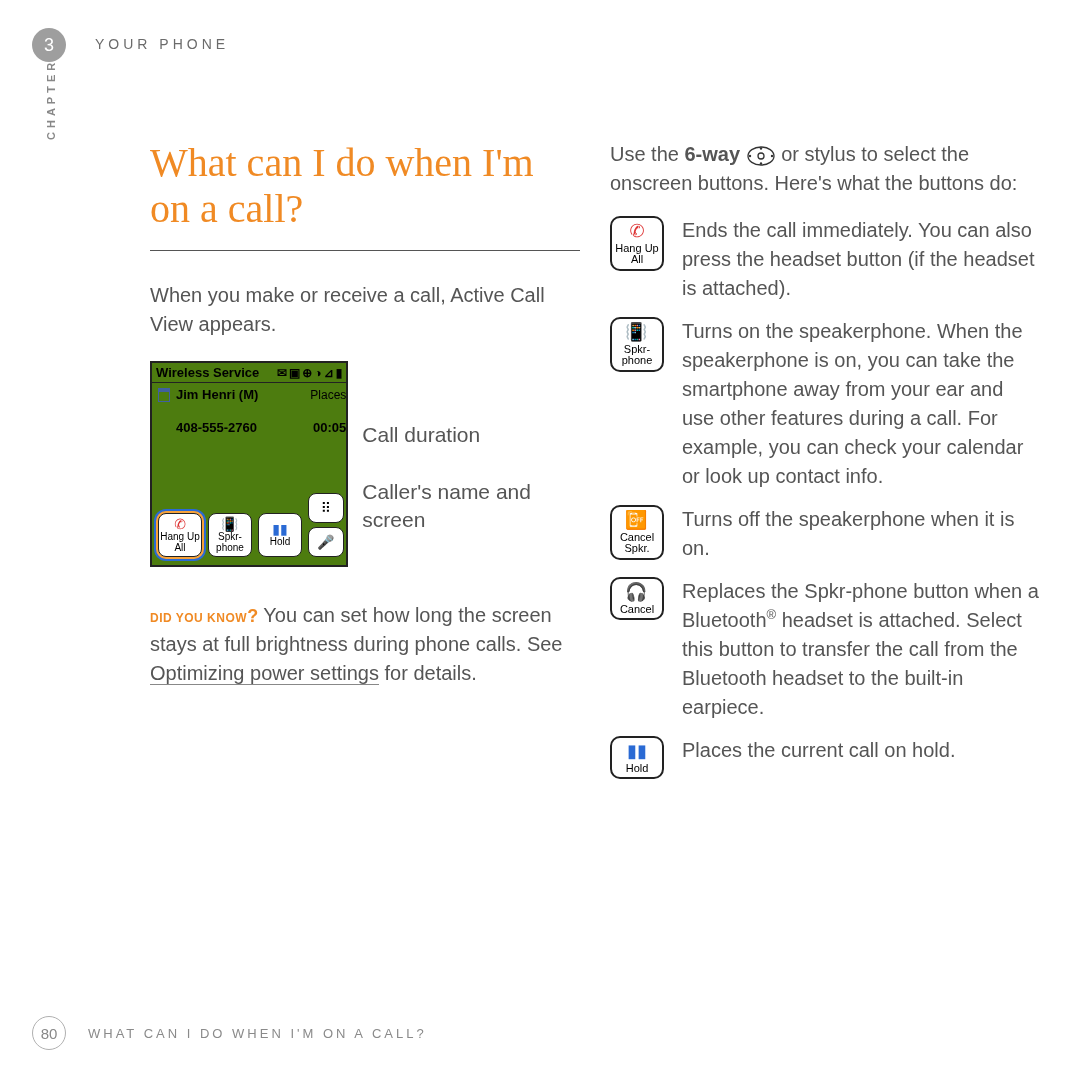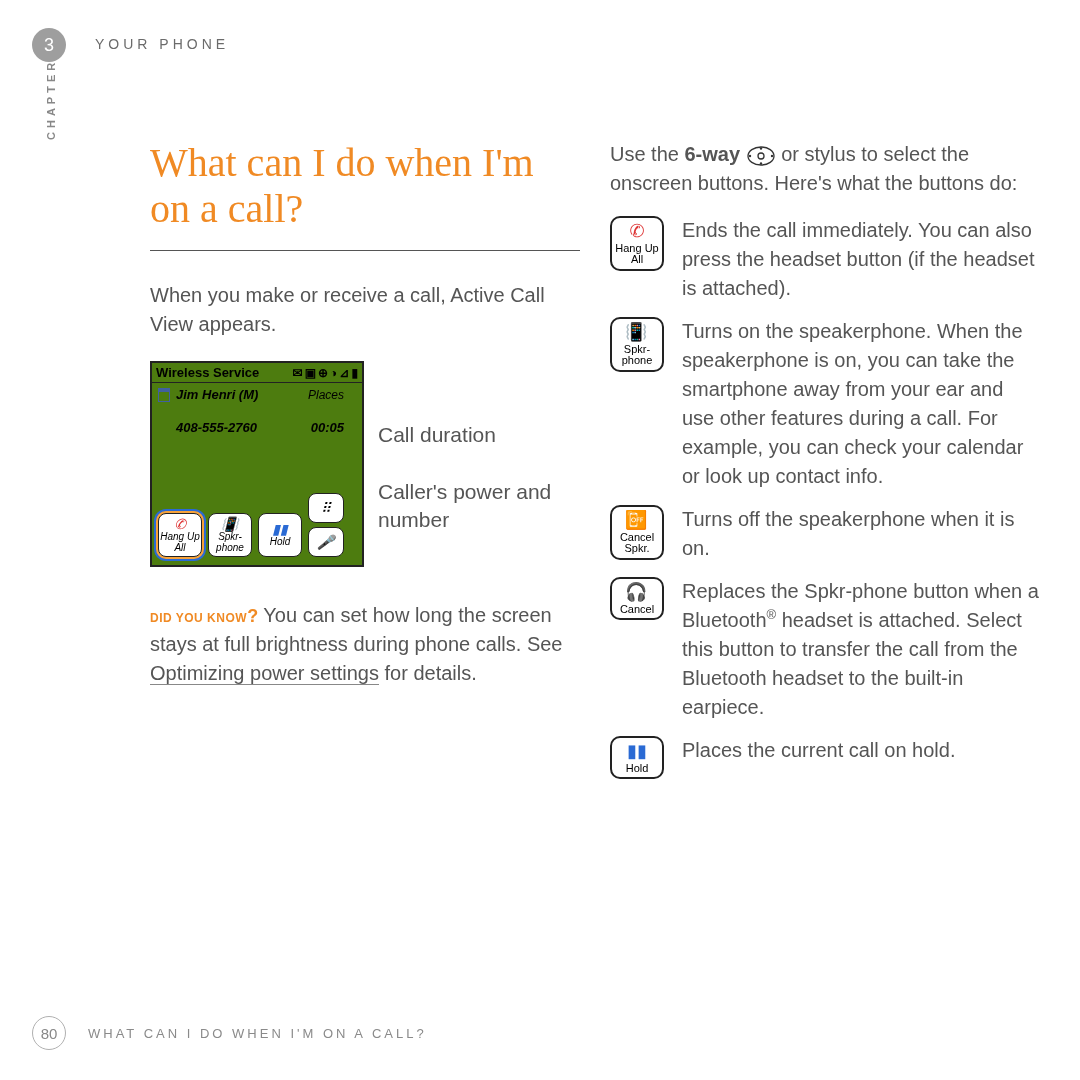--- a/index.html
+++ b/index.html
@@ -67,21 +67,21 @@
     color: #000;
   }
   .phone-top {
     display: flex; justify-content: space-between; align-items: center;
     border-bottom: 1px solid #222;
     padding: 2px 4px;
     font-weight: bold;
   }
   .phone-status { display:flex; gap:2px; align-items:center; }
   .pi { font-size: 12px; }
-  .phone-body { padding: 4px 18px 8px 6px; position: relative; font-style: italic; }
+  .phone-body { padding: 4px 0 8px 6px; position: relative; }
   .caller-row { display:flex; align-items:center; gap:6px; font-weight:bold; }
   .card-icon { width:12px; height:14px; border:1px solid #4060a0; border-top:4px solid #4060a0; display:inline-block; }
   .caller-sub { display:flex; justify-content:space-between; font-weight:bold; padding-left:18px; margin-top:18px; }
   .btn-row { display:flex; gap:6px; margin-top:58px; align-items:flex-end; }
   .pbtn {
     width: 44px; border:1px solid #222; border-radius:8px;
     display:flex; flex-direction:column; align-items:center; justify-content:center;
     background:#fff; font-size:10px; line-height:1.05; text-align:center; padding:3px 0;
   }
   .pbtn.sm { width:36px; height:30px; padding:2px 0; }
@@ -176,21 +176,21 @@
               </div>
               <div class="pbtn sm">
                 <span class="pic">🎤</span>
               </div>
             </div>
           </div>
         </div>
       </div>
       <div class="callouts">
         <div class="call1">Call duration</div>
-        <div>Caller's power and number</div>
+        <div>Caller's name and screen</div>
       </div>
     </div>
 
     <div class="tips">
       <p>
         <span class="tiptag">DID YOU KNOW</span><span class="qmark">?</span>
         <span>You can set how long the screen stays at full brightness during phone calls. See </span><span class="link">Optimizing power settings</span><span> for details.</span>
       </p>
     </div>
   </div>

